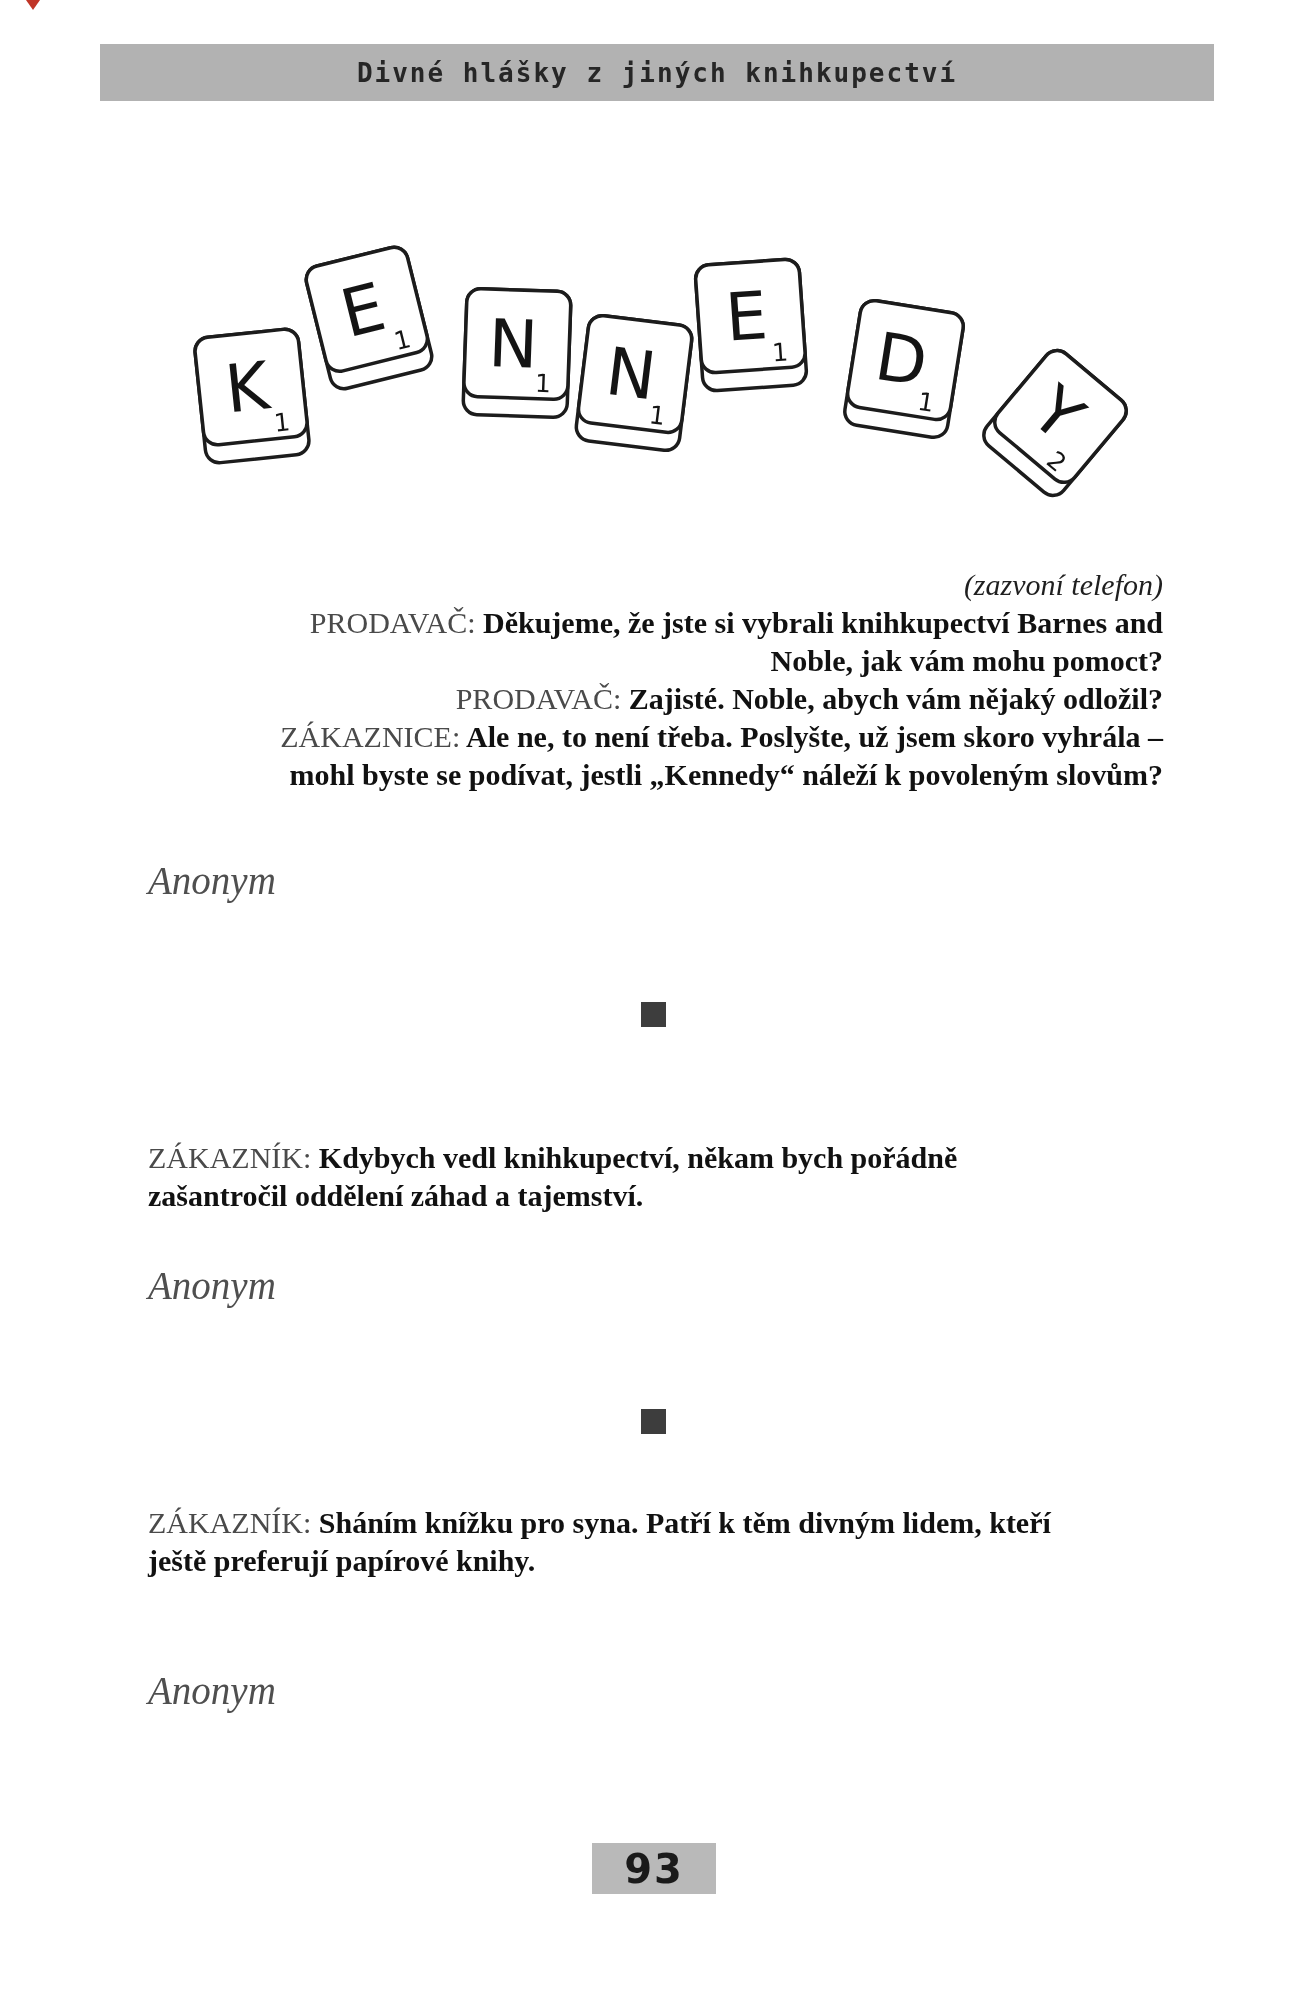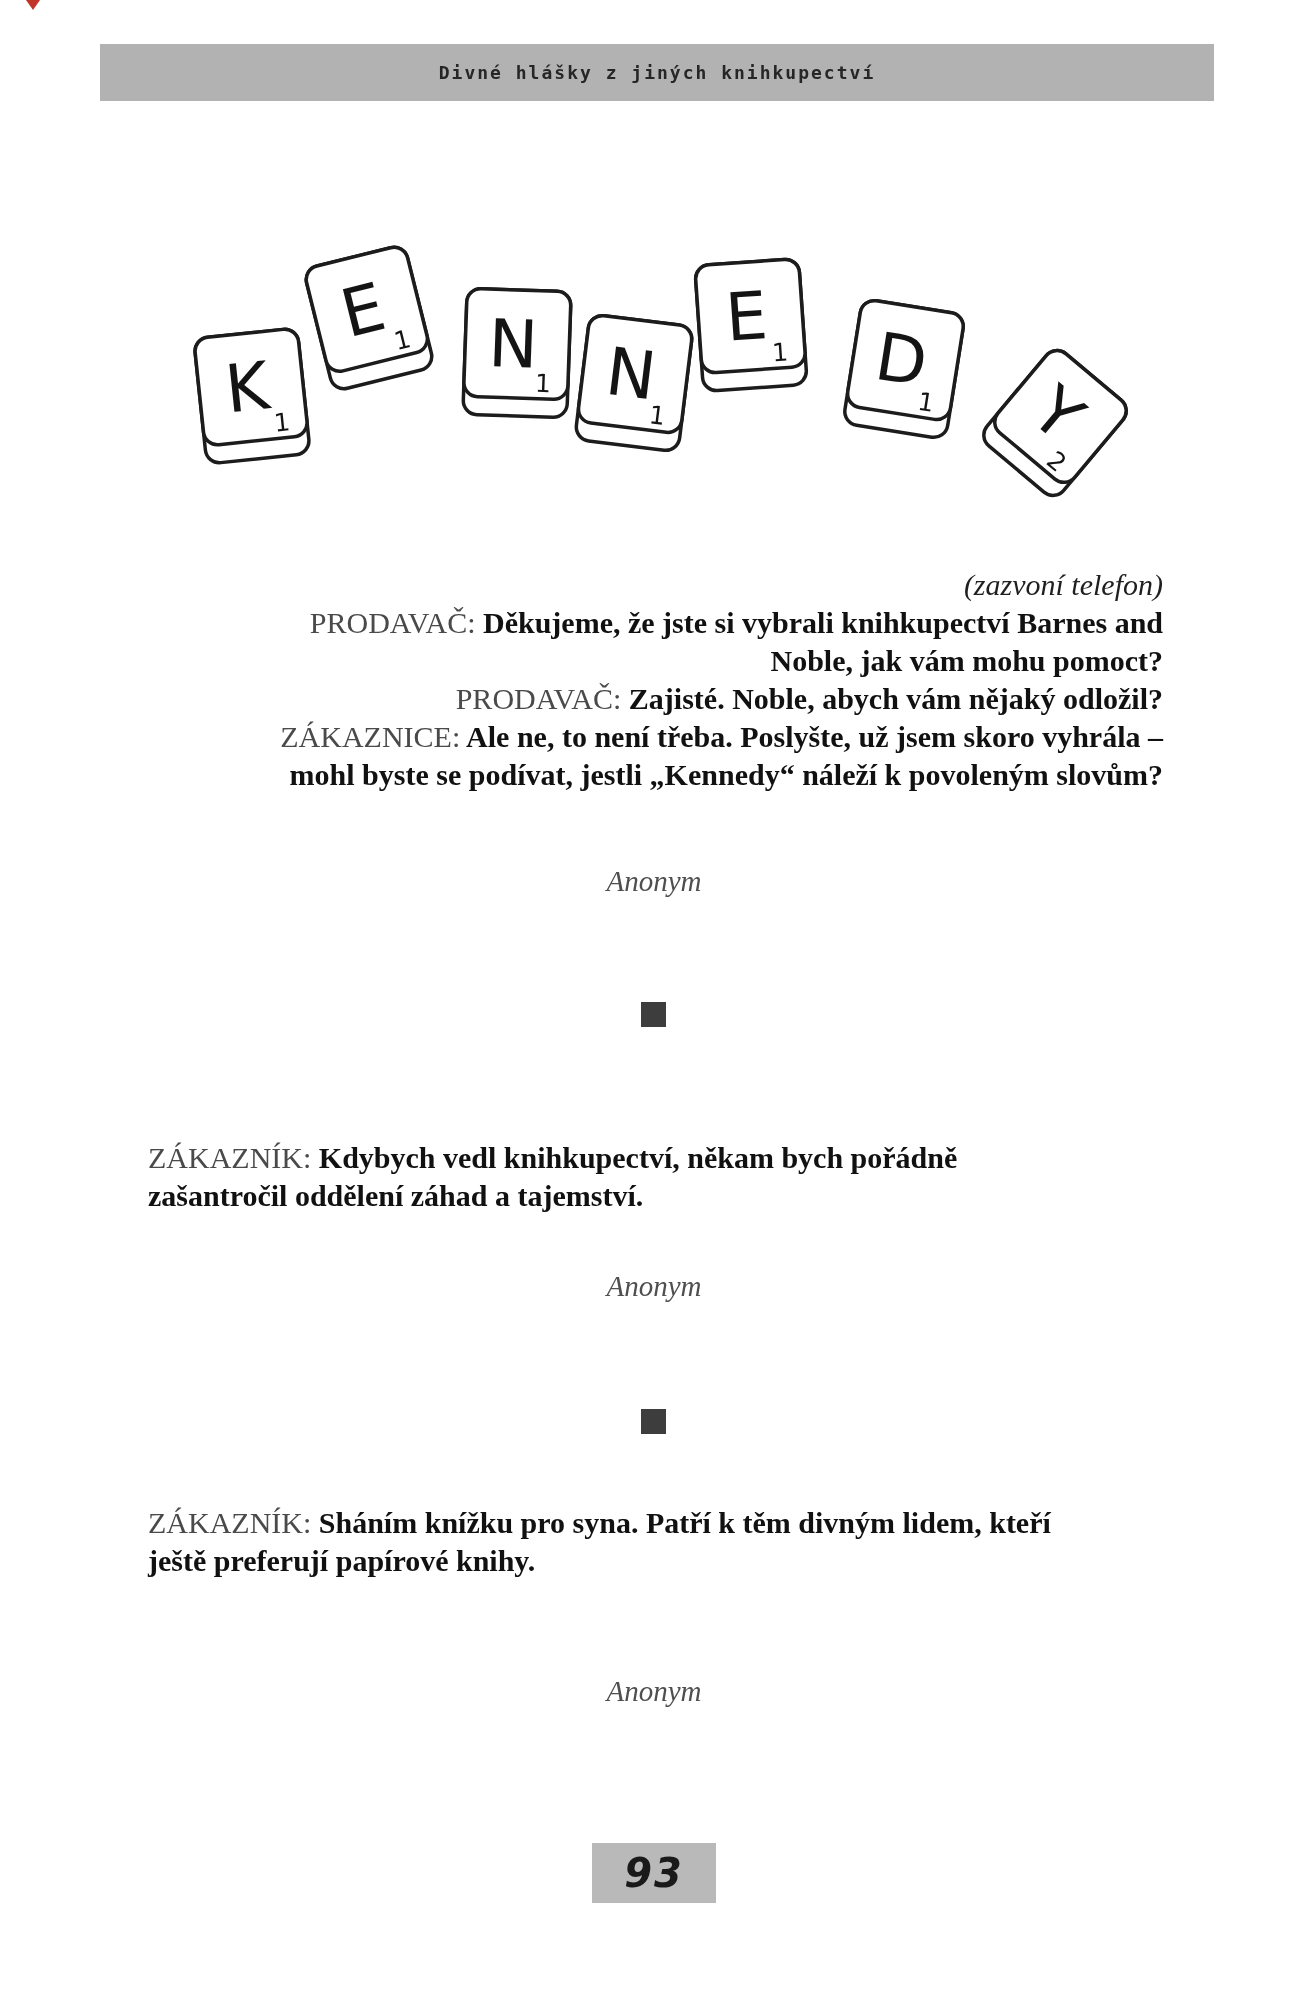--- a/index.html
+++ b/index.html
@@ -11,21 +11,21 @@
     position:absolute;left:26px;top:0;width:0;height:0;
     border-left:7px solid transparent;border-right:7px solid transparent;
     border-top:10px solid #c03527;
   }
   .chapter-bar{
     position:absolute;left:100px;top:44px;width:1114px;height:57px;
     background:#b2b2b2;display:flex;align-items:center;justify-content:center;
   }
   .chapter-bar span{
     font-family:"DejaVu Sans Mono", monospace;font-weight:bold;
-    font-size:18px;letter-spacing:2px;color:#262626;
+    font-size:26px;letter-spacing:2px;color:#262626;
   }
   .illustration{position:absolute;left:155px;top:238px;width:1010px;height:275px;}
   .illustration svg{display:block;width:100%;height:100%;}
   .tile-edge,.tile-face{fill:#ffffff;stroke:#1c1c1c;stroke-width:3.5;}
   .tile-letter{
     font-family:"DejaVu Sans", sans-serif;font-size:66px;fill:#141414;
     text-anchor:middle;font-weight:400;
   }
   .tile-value{
     font-family:"DejaVu Sans", sans-serif;font-size:25px;fill:#141414;
@@ -37,34 +37,34 @@
   }
   .story p{margin:0;}
   .stage{font-style:italic;font-weight:normal;color:#1f1f1f;}
   .line{font-weight:bold;}
   .speaker{color:#4a4a4a;font-weight:normal;}
   .speech{color:#111111;font-weight:bold;white-space:pre-line;}
   .story1{top:566px;text-align:right;}
   .story2{top:1139px;}
   .story3{top:1504px;}
   .attribution{
-    position:absolute;left:148px;width:1012px;text-align:center;margin:0;
-    font-style:italic;font-size:29px;color:#4f4f4f;line-height:36px;
+    position:absolute;left:148px;width:1012px;text-align:left;margin:0;
+    font-style:italic;font-size:39px;color:#4f4f4f;line-height:36px;
   }
   .attribution.a1{top:863px;}
   .attribution.a2{top:1268px;}
   .attribution.a3{top:1673px;}
   .divider{
     position:absolute;left:641px;width:25px;height:25px;background:#3d3d3d;
   }
   .divider.d1{top:1002px;}
   .divider.d2{top:1409px;}
   .page-number-box{
-    position:absolute;left:592px;top:1843px;width:124px;height:60px;
-    background:#b9b9b9;display:flex;align-items:center;justify-content:center;font-style:italic;
+    position:absolute;left:592px;top:1843px;width:124px;height:51px;
+    background:#b9b9b9;display:flex;align-items:center;justify-content:center;
   }
   .page-number-box span{
     font-family:"DejaVu Sans", sans-serif;font-weight:bold;font-size:40px;
     color:#1a1a1a;letter-spacing:2px;
   }
 </style>
 </head>
 <body>
 
 <div>

